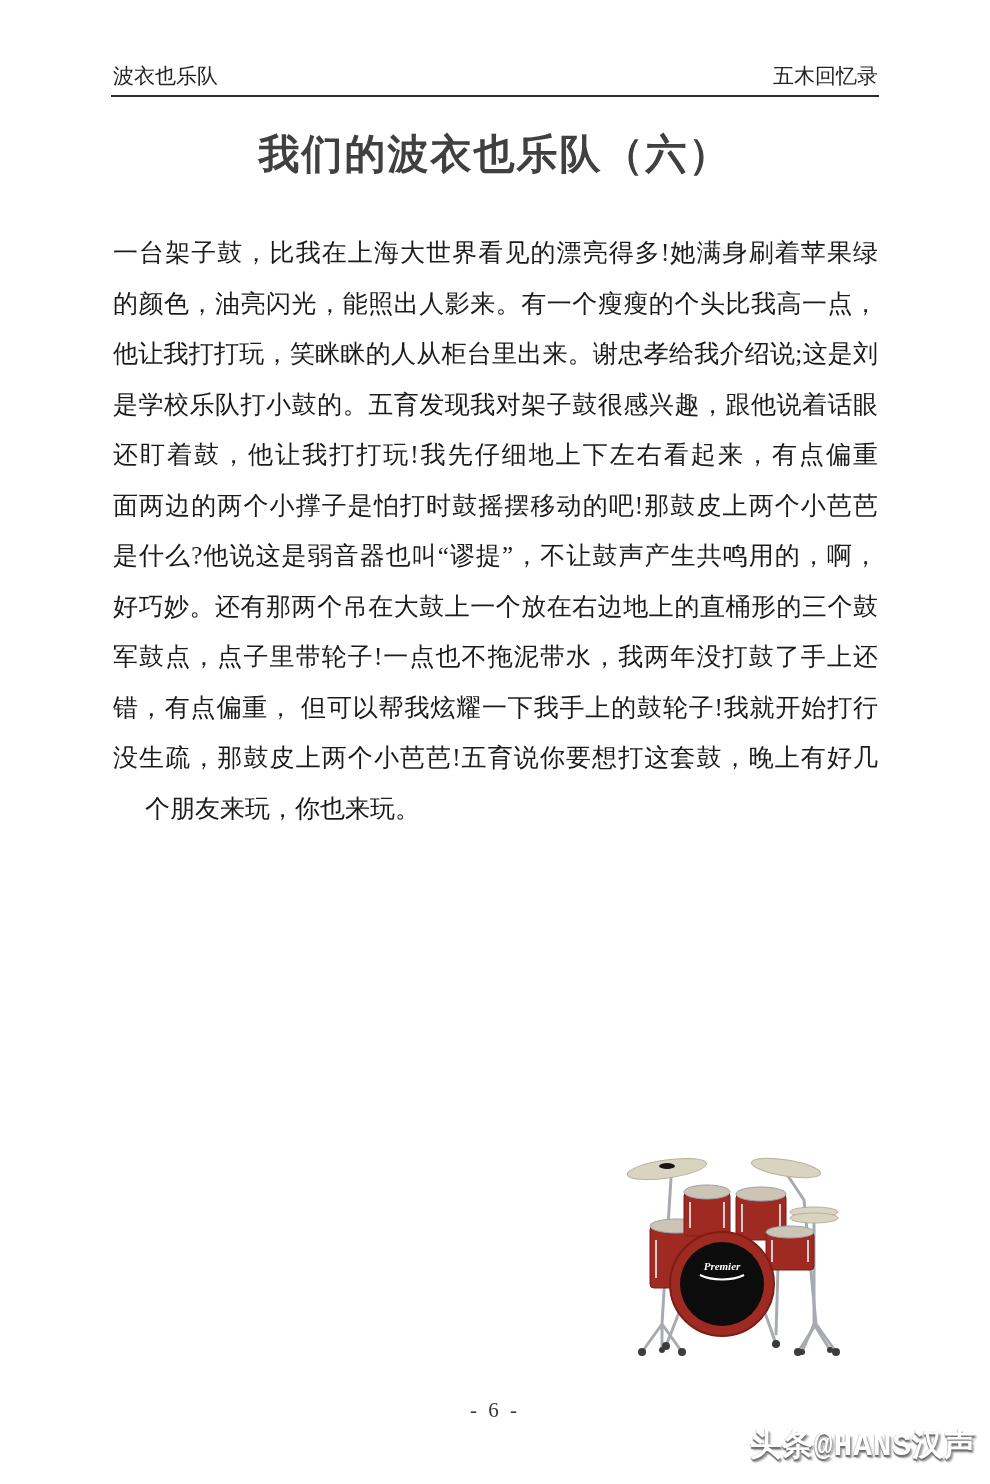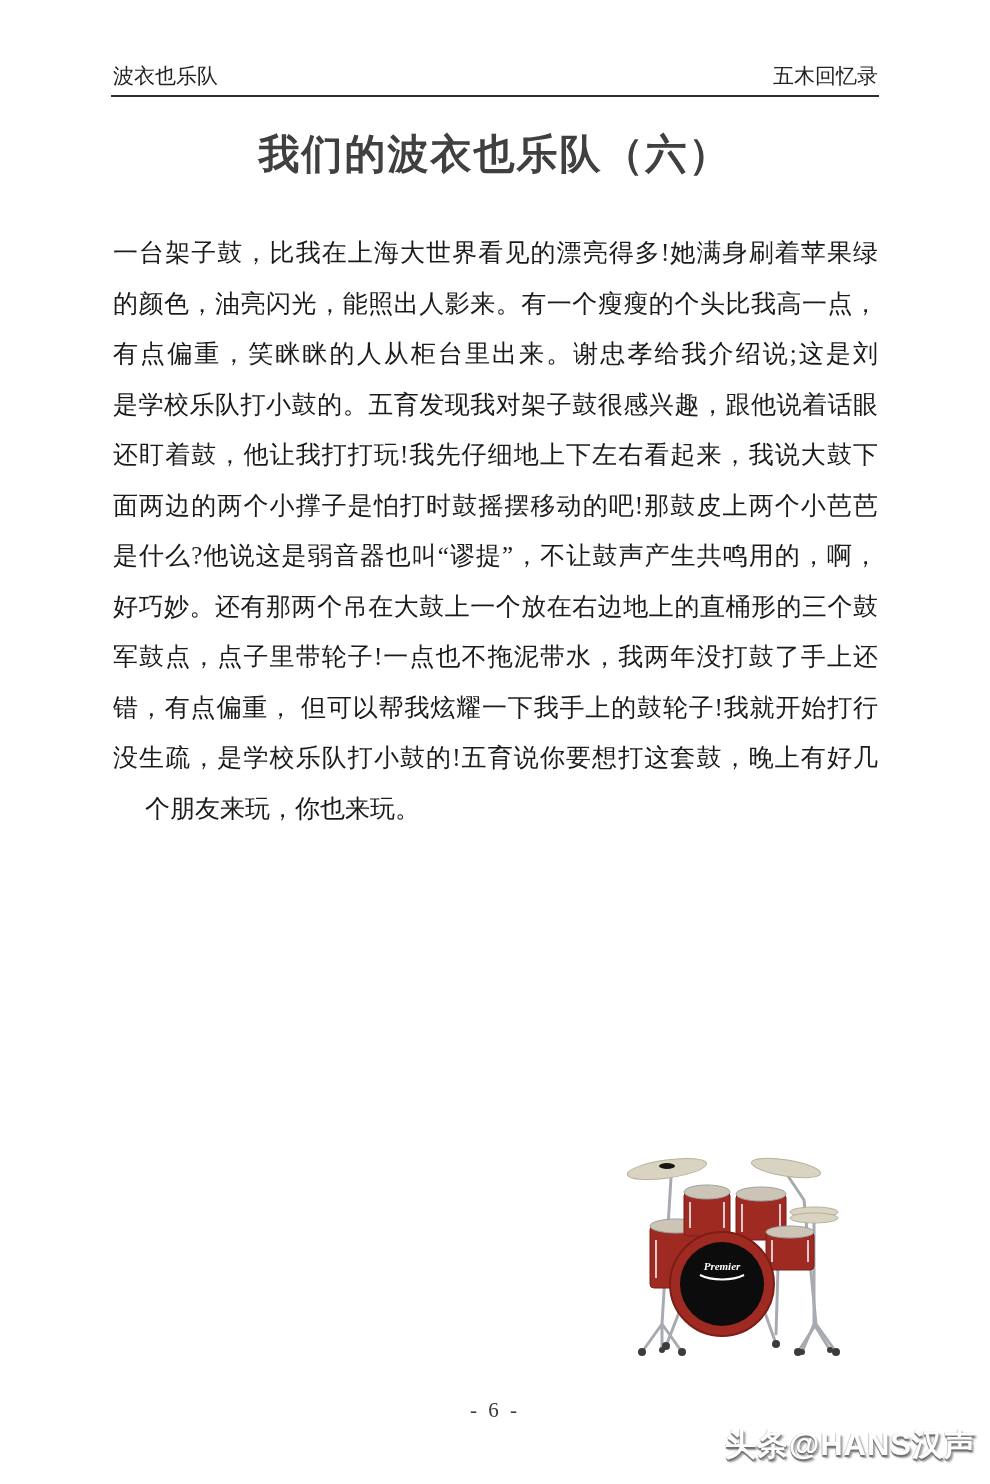--- a/index.html
+++ b/index.html
@@ -63,21 +63,21 @@
     top: 1398px; left: 0; width: 100%;
     text-align: center;
     font-size: 21px;
     letter-spacing: 3px;
     color: #3a3a3a;
     font-family: "Liberation Serif", serif;
   }
   .watermark {
     position: absolute;
     top: 1424px; right: 14px;
-    font-family: Liberation Sans, sans-serif;
+    font-family: Liberation Mono, monospace;
     font-weight: 700;
     font-size: 31px;
     letter-spacing: 1px;
     color: #ffffff;
     text-shadow: 0 2px 1px #6f6f6f, 2px 3px 2px #9a9a9a, -1px 0 0 #d8d8d8;
   }
 </style>
 </head>
 <body>
 
@@ -87,29 +87,29 @@
     <span>波衣也乐队</span>
     <span>五木回忆录</span>
   </div>
   <div class="header-rule"></div>
 
   <div class="title">我们的波衣也乐队（六）</div>
 
   <div class="article-body">
     <div class="line">一台架子鼓，比我在上海大世界看见的漂亮得多!她满身刷着苹果绿</div>
     <div class="line">的颜色，油亮闪光，能照出人影来。有一个瘦瘦的个头比我高一点，</div>
-    <div class="line">有点偏重，笑眯眯的人从柜台里出来。谢忠孝给我介绍说;这是刘</div>
+    <div class="line">他让我打打玩，笑眯眯的人从柜台里出来。谢忠孝给我介绍说;这是刘</div>
     <div class="line">是学校乐队打小鼓的。五育发现我对架子鼓很感兴趣，跟他说着话眼</div>
-    <div class="line">还盯着鼓，他让我打打玩!我先仔细地上下左右看起来，我说大鼓下</div>
+    <div class="line">还盯着鼓，他让我打打玩!我先仔细地上下左右看起来，有点偏重</div>
     <div class="line">面两边的两个小撑子是怕打时鼓摇摆移动的吧!那鼓皮上两个小芭芭</div>
     <div class="line">是什么?他说这是弱音器也叫“谬提”，不让鼓声产生共鸣用的，啊，</div>
     <div class="line">好巧妙。还有那两个吊在大鼓上一个放在右边地上的直桶形的三个鼓</div>
     <div class="line">军鼓点，点子里带轮子!一点也不拖泥带水，我两年没打鼓了手上还</div>
     <div class="line">错，有点偏重， 但可以帮我炫耀一下我手上的鼓轮子!我就开始打行</div>
-    <div class="line">没生疏，是学校乐队打小鼓的!五育说你要想打这套鼓，晚上有好几</div>
+    <div class="line">没生疏，那鼓皮上两个小芭芭!五育说你要想打这套鼓，晚上有好几</div>
     <div class="line last">个朋友来玩，你也来玩。</div>
   </div>
 
   <div class="drum-figure">
     <svg viewBox="0 0 255 240" width="255" height="240">
 
       <g stroke="#a7abb1" stroke-width="3" fill="none" stroke-linecap="round">
         <path d="M53 50 L44 196 M44 196 L24 224 M44 196 L64 224 M44 196 L44 222"></path>
         <path d="M170 48 L186 72 M186 72 L198 196 M198 196 L180 224 M198 196 L218 224"></path>
         <path d="M196 90 L196 196 M196 196 L184 224 M196 196 L212 222"></path>

